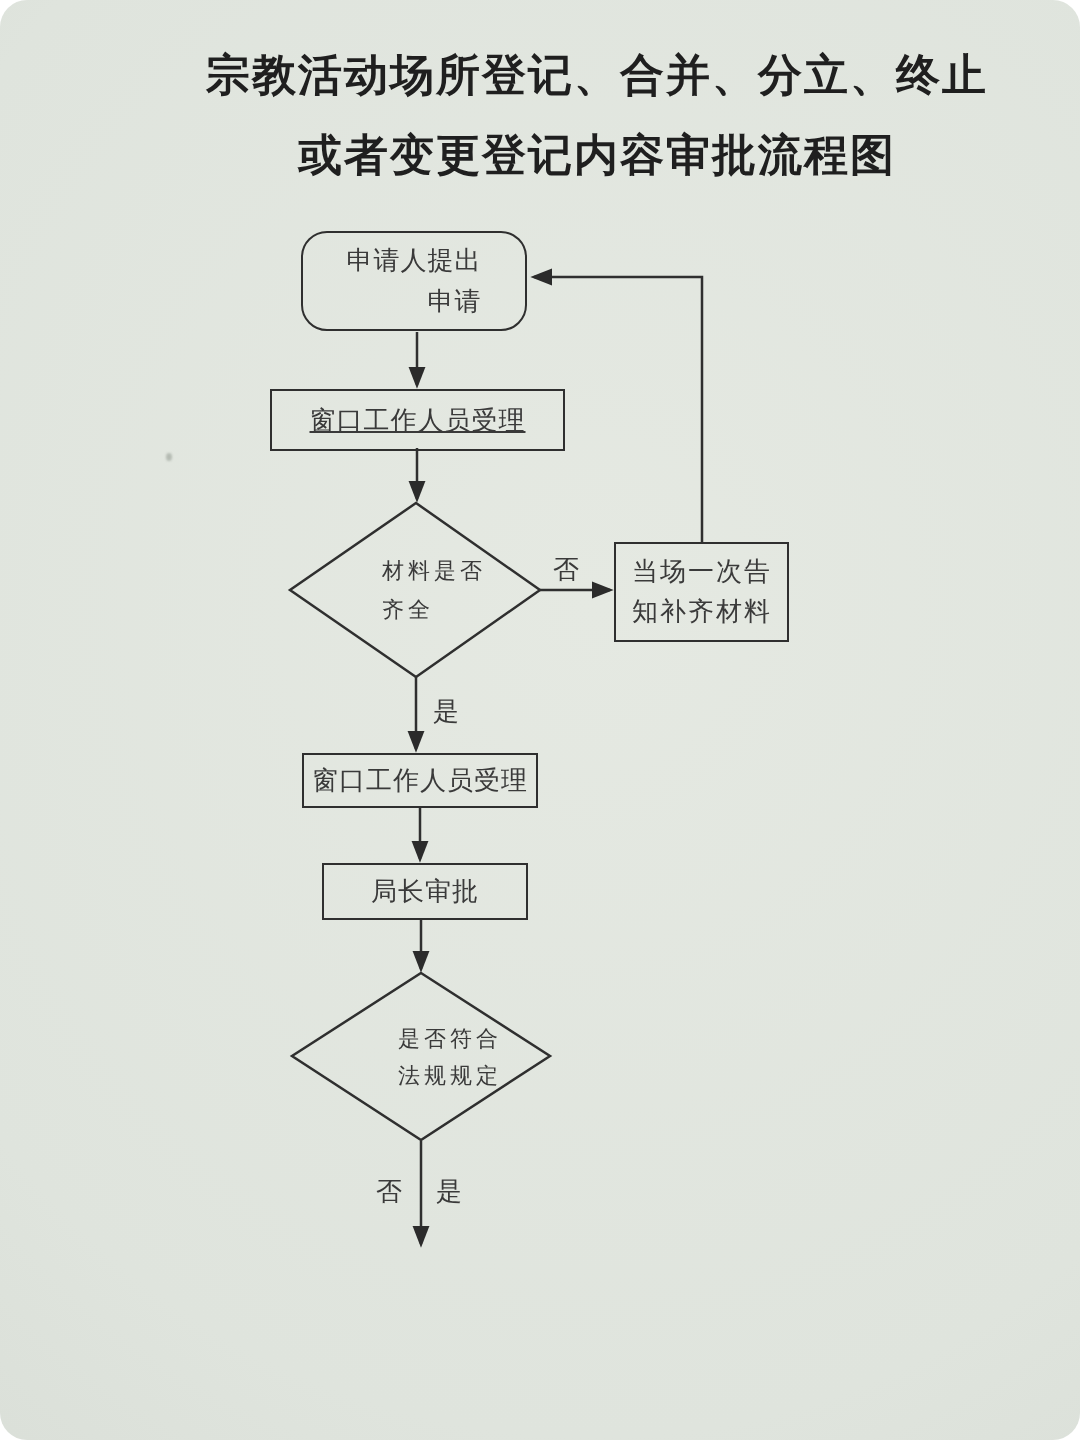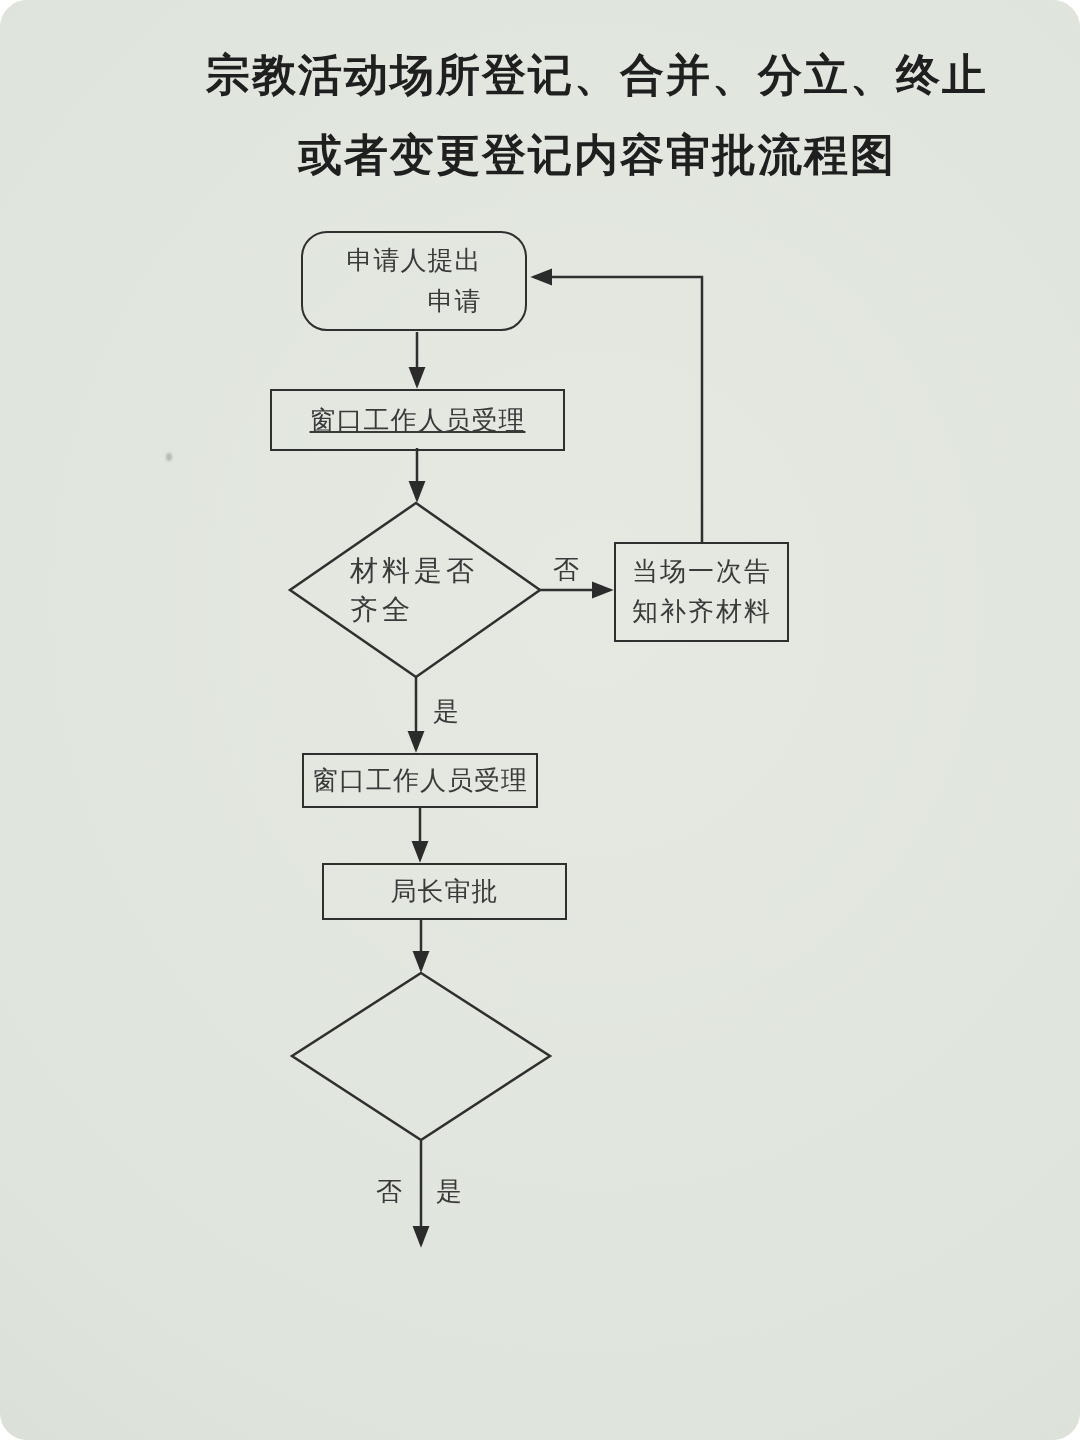--- a/index.html
+++ b/index.html
@@ -24,22 +24,22 @@
     border:2.5px solid #2f2f2f;
     display:flex;flex-direction:column;justify-content:center;align-items:center;
     font-size:26px;letter-spacing:1px;line-height:41px;
     white-space:pre-line;text-align:right;color:#3a3a3a;
     box-sizing:border-box;
   }
   .node.rounded{border-radius:26px;}
   .node.left-text{align-items:flex-start;text-align:center;}
   .diamond-label{
     position:absolute;
-    font-size:28px;letter-spacing:4px;line-height:39px;
-    white-space:pre-line;color:#3a3a3a;
+    font-size:22px;letter-spacing:4px;line-height:39px;
+    white-space:pre-line;color:#3a3a3a;margin-left:32px;
   }
   .edge-label{
     position:absolute;transform:translate(-50%,-50%);
     font-size:26px;color:#3a3a3a;
   }
   .speck{
     position:absolute;left:166px;top:453px;width:6px;height:8px;
     background:#aab0a8;border-radius:50%;filter:blur(1px);opacity:.8;
   }
 </style>
@@ -87,24 +87,26 @@
 
   <div class="node left-text" style="left:614px;top:542px;width:175px;height:100px;padding-left:16px;letter-spacing:2px;line-height:40px;">
     <span>当场一次告
 知补齐材料</span>
   </div>
 
   <div class="node" style="left:302px;top:753px;width:236px;height:55px;">
     <span>窗口工作人员受理</span>
   </div>
 
-  <div class="node" style="left:322px;top:863px;width:245px;height:57px;">
+  <div class="node" style="left:322px;top:863px;width:206px;height:57px;">
     <span>局长审批</span>
   </div>
 
+  <div class="diamond-label" style="left:366px;top:1020px;line-height:37px;">是否符合
+法规规定</div>
 
 
   <div class="edge-label" style="left:566px;top:569px;">否</div>
   <div class="edge-label" style="left:446px;top:711px;">是</div>
   <div class="edge-label" style="left:389px;top:1191px;">否</div>
   <div class="edge-label" style="left:449px;top:1191px;">是</div>
 
   <div class="speck"></div>
 
 </div>

